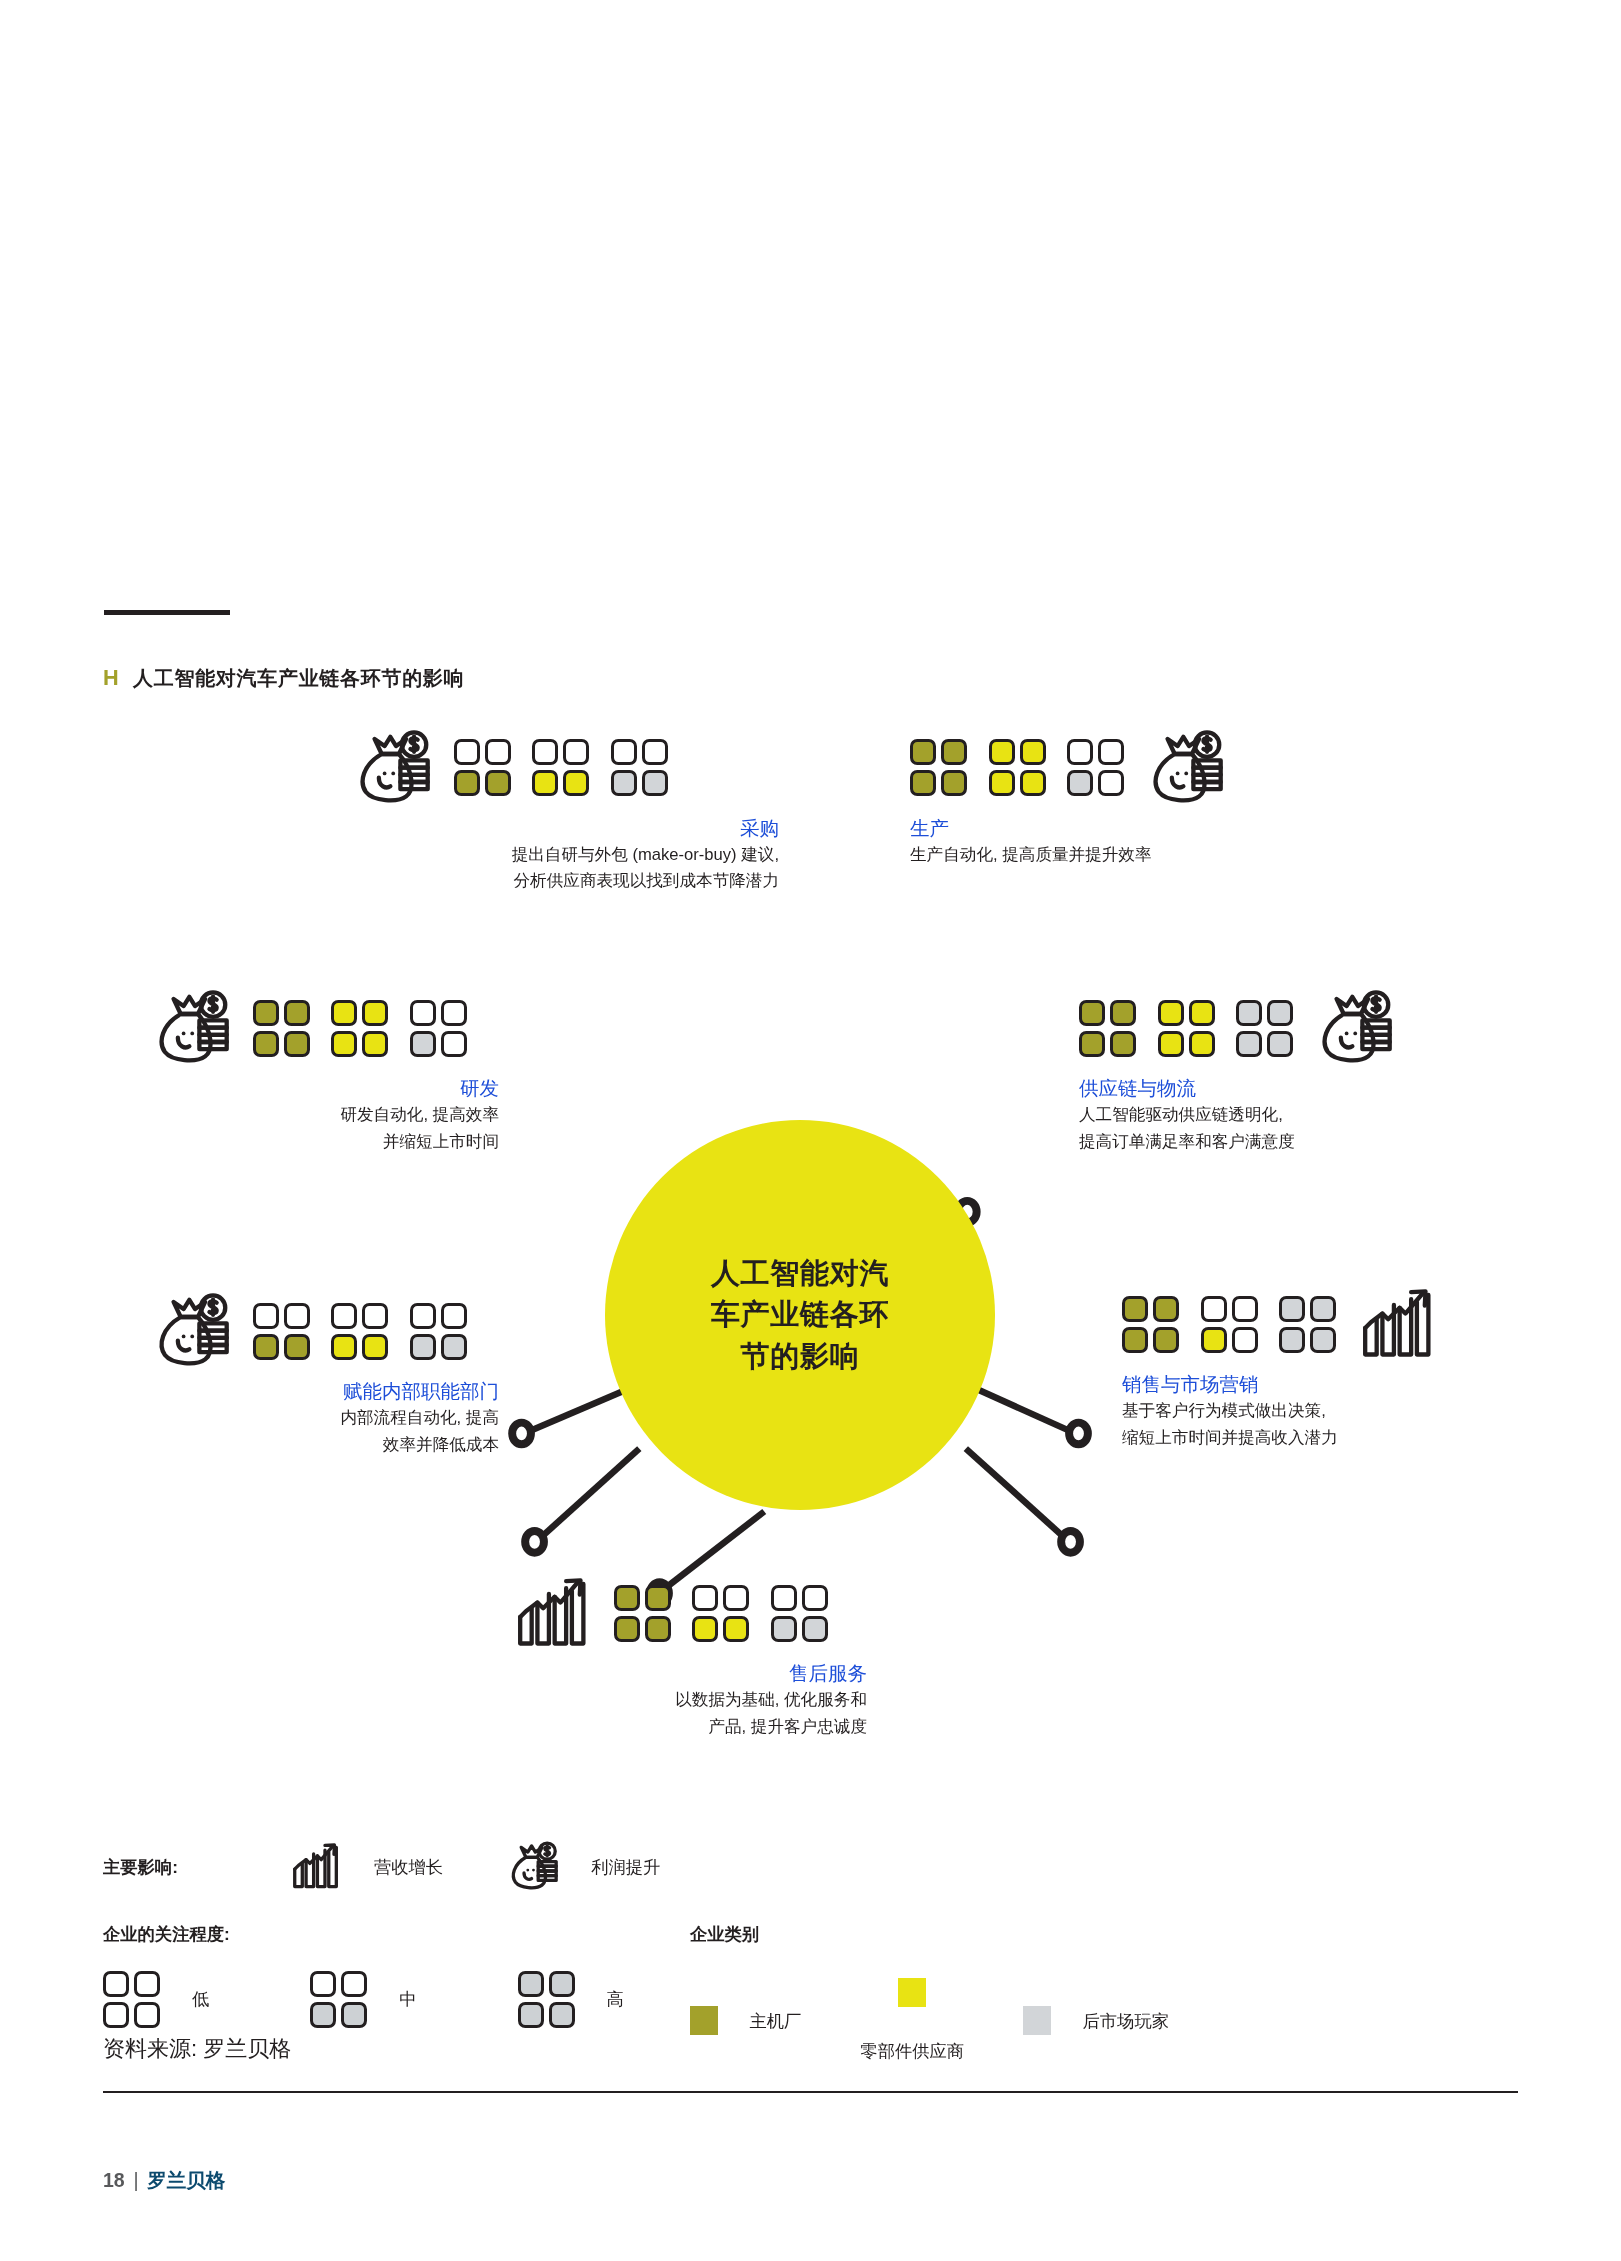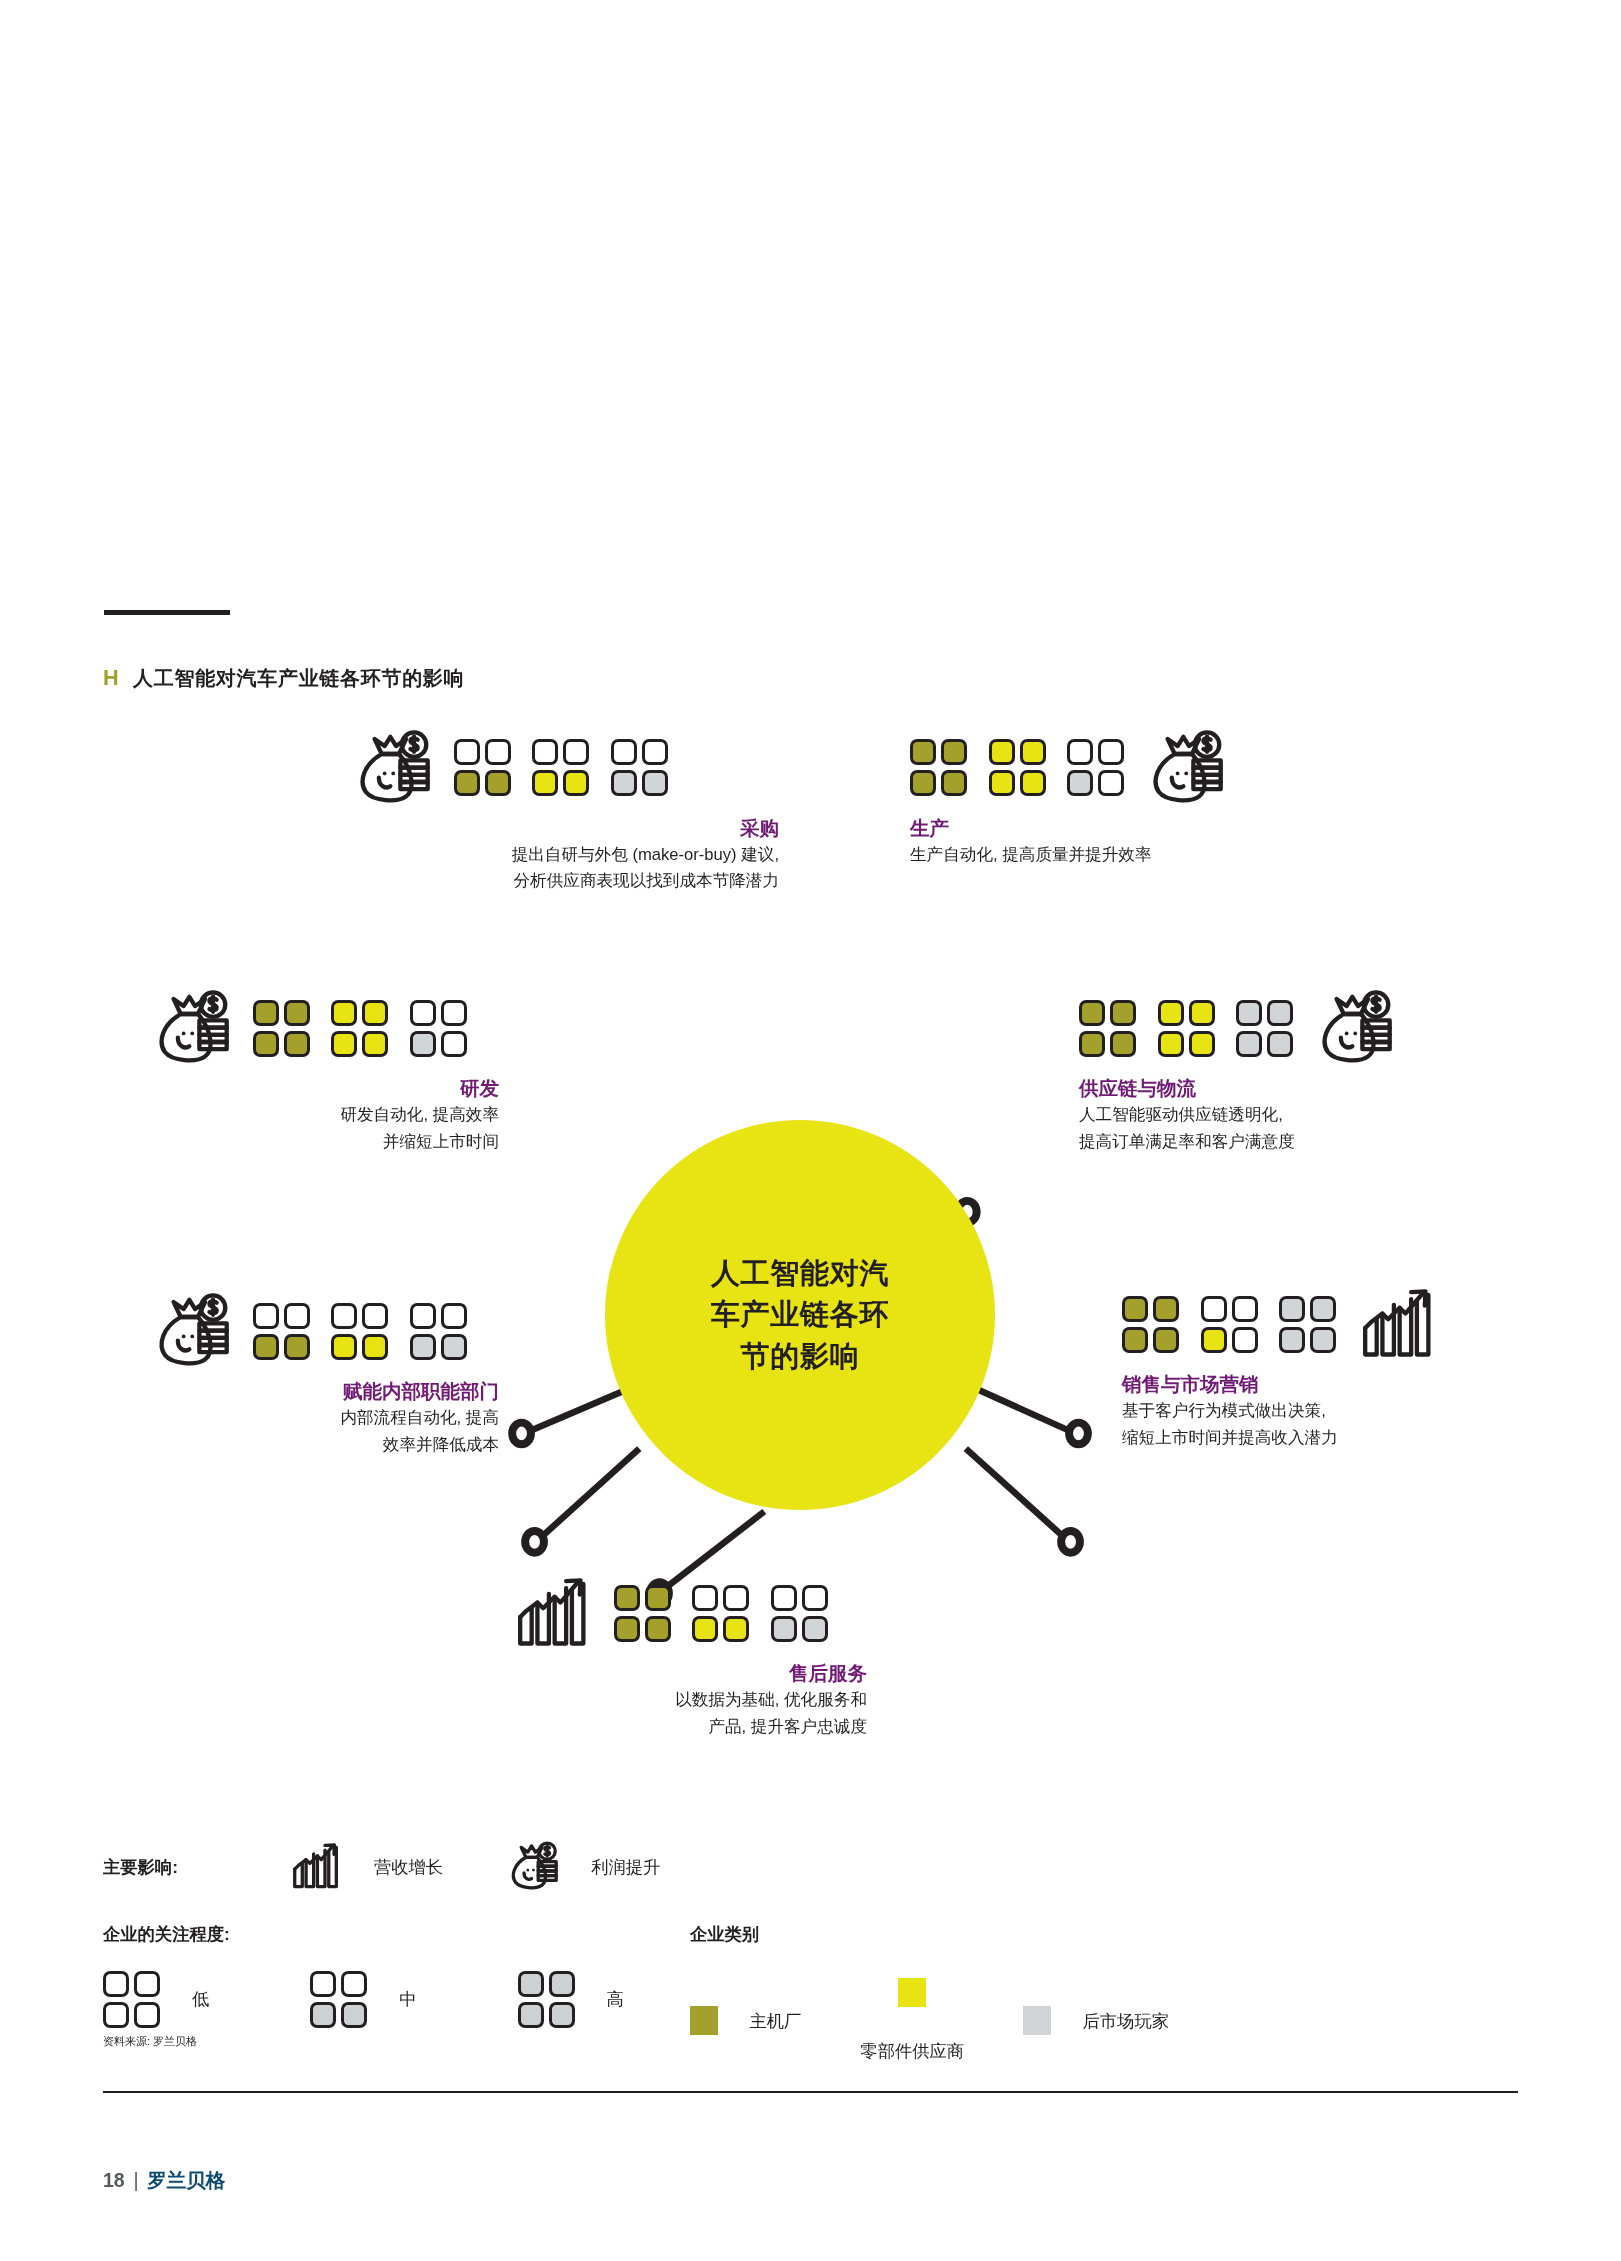--- a/index.html
+++ b/index.html
@@ -47,21 +47,21 @@
   }
   .hub-text{
     font-size:29px;font-weight:bold;line-height:1.42;
     text-align:center;color:#231f20;letter-spacing:0.7px;
   }
 
   
   .node{position:absolute;}
   .node .row{display:flex;align-items:center;gap:21.7px;}
   .node .txt{margin-top:10px;}
-  .node .name{font-size:19.5px;font-weight:bold;line-height:1.25;color:#701a75;}
+  .node .name{font-size:19.5px;font-weight:normal;line-height:1.25;color:#1d4ed8;}
   .node .desc{font-size:16.6px;line-height:1.42;color:#231f20;margin-top:2.9px;}
   .ta-r{text-align:right;}
   .ta-l{text-align:left;}
 
   
   .grids{display:flex;gap:21.7px;}
   .g2{
     display:grid;grid-template-columns:repeat(2,26px);
     grid-template-rows:repeat(2,26px);gap:5px;
   }
@@ -88,21 +88,21 @@
   .leg-row2{position:absolute;left:103px;top:116px;}
   .leg-row2b{position:absolute;left:690px;top:116px;}
   .leg-sub{margin-top:24.6px;display:flex;align-items:center;}
   .leg-swatch{width:27.5px;height:29px;display:inline-block;}
   .sw-olive{background:#A3A12B;}
   .sw-yellow{background:#E8E313;}
   .sw-gray{background:#D2D5D8;}
 
   .source{
     position:absolute;left:103px;top:2034px;
-    font-size:11px;color:#231f20;
+    font-size:22px;color:#231f20;
   }
   .bot-rule{
     position:absolute;left:103px;top:2091px;
     width:1415px;height:2.2px;background:#231f20;
   }
   .footer{
     position:absolute;left:103px;top:2167px;
     display:flex;align-items:center;gap:0;
     font-size:19.5px;font-weight:bold;color:#58595b;
   }

